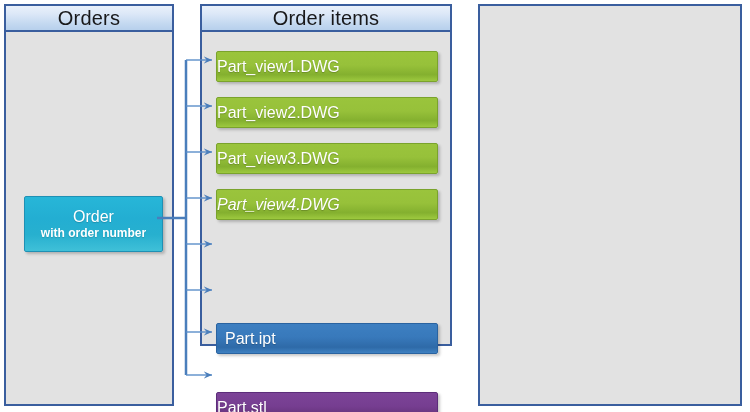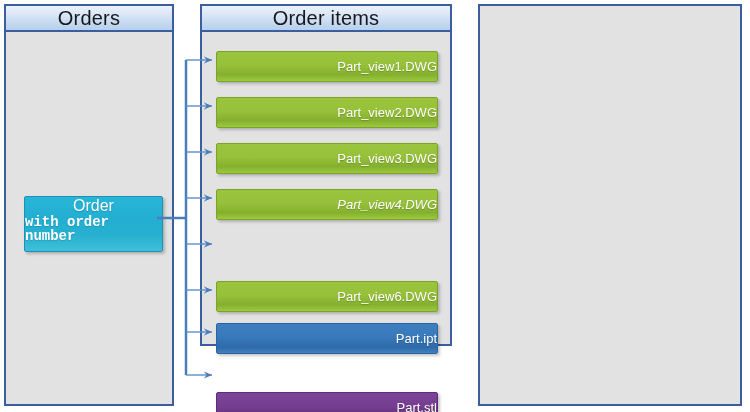--- a/index.html
+++ b/index.html
@@ -63,51 +63,50 @@
     width: 139px;
     height: 56px;
     box-sizing: border-box;
     border: 1px solid #1f90b4;
     border-radius: 2px;
     background: linear-gradient(to bottom, #27b6d8 0%, #23aed2 40%, #27b0cf 70%, #3fc0d8 100%);
     box-shadow: 2px 2px 3px rgba(0,0,0,0.22);
     display: flex;
     flex-direction: column;
     align-items: center;
-    justify-content: flex-start;
+    justify-content: center;
     color: #ffffff;
   }
   .order-title {
     font-size: 16px;
     line-height: 18px;
     text-shadow: 0 1px 1px rgba(0,0,0,0.18);
   }
   .order-sub {
-    font-size: 14px;
+    font-size: 12px;
     font-weight: bold;
     line-height: 14px;
     margin-top: 0;
     text-shadow: 0 1px 1px rgba(0,0,0,0.15);
-    font-family: Liberation Mono, monospace;
   }
 
   
   .item-box {
     position: absolute;
     left: 14px;
     width: 222px;
     height: 31px;
     box-sizing: border-box;
     border-radius: 2px;
     box-shadow: 2px 2px 3px rgba(0,0,0,0.22);
     display: flex;
     align-items: center;
-    justify-content: flex-end;
+    justify-content: flex-start;
     color: #ffffff;
-    font-size: 13px;
+    font-size: 16px;
     text-shadow: 0 1px 1px rgba(0,0,0,0.22);
   }
   .item-green {
     border: 1px solid #7aa32c;
     background: linear-gradient(to bottom, #9ac43c 0%, #97c13a 45%, #84b02f 78%, #9dc93f 100%);
   }
   .item-blue {
     border: 1px solid #2a63a0;
     background: linear-gradient(to bottom, #3d7fc1 0%, #3879bb 45%, #2e6aa8 80%, #3f81c2 100%);
   }
@@ -150,24 +149,21 @@
       </div>
       <div class="item-box item-green" style="top:65px;">
         <span>Part_view2.DWG</span>
       </div>
       <div class="item-box item-green" style="top:111px;">
         <span>Part_view3.DWG</span>
       </div>
       <div class="item-box item-green" style="top:157px;font-style:italic;">
         <span>Part_view4.DWG</span>
       </div>
-      <div class="item-box item-green" style="top:249px;">
-        <span>Part_view6.DWG</span>
-      </div>
-      <div class="item-box item-blue" style="top:291px;">
+      <div class="item-box item-blue" style="top:291px;padding-left:8px;">
         <span>Part.ipt</span>
       </div>
       <div class="item-box item-purple" style="top:334px;">
         <span>Part.stl</span>
       </div>
 
     </div>
   </div>
 
   <div class="panel" id="panel-components">

